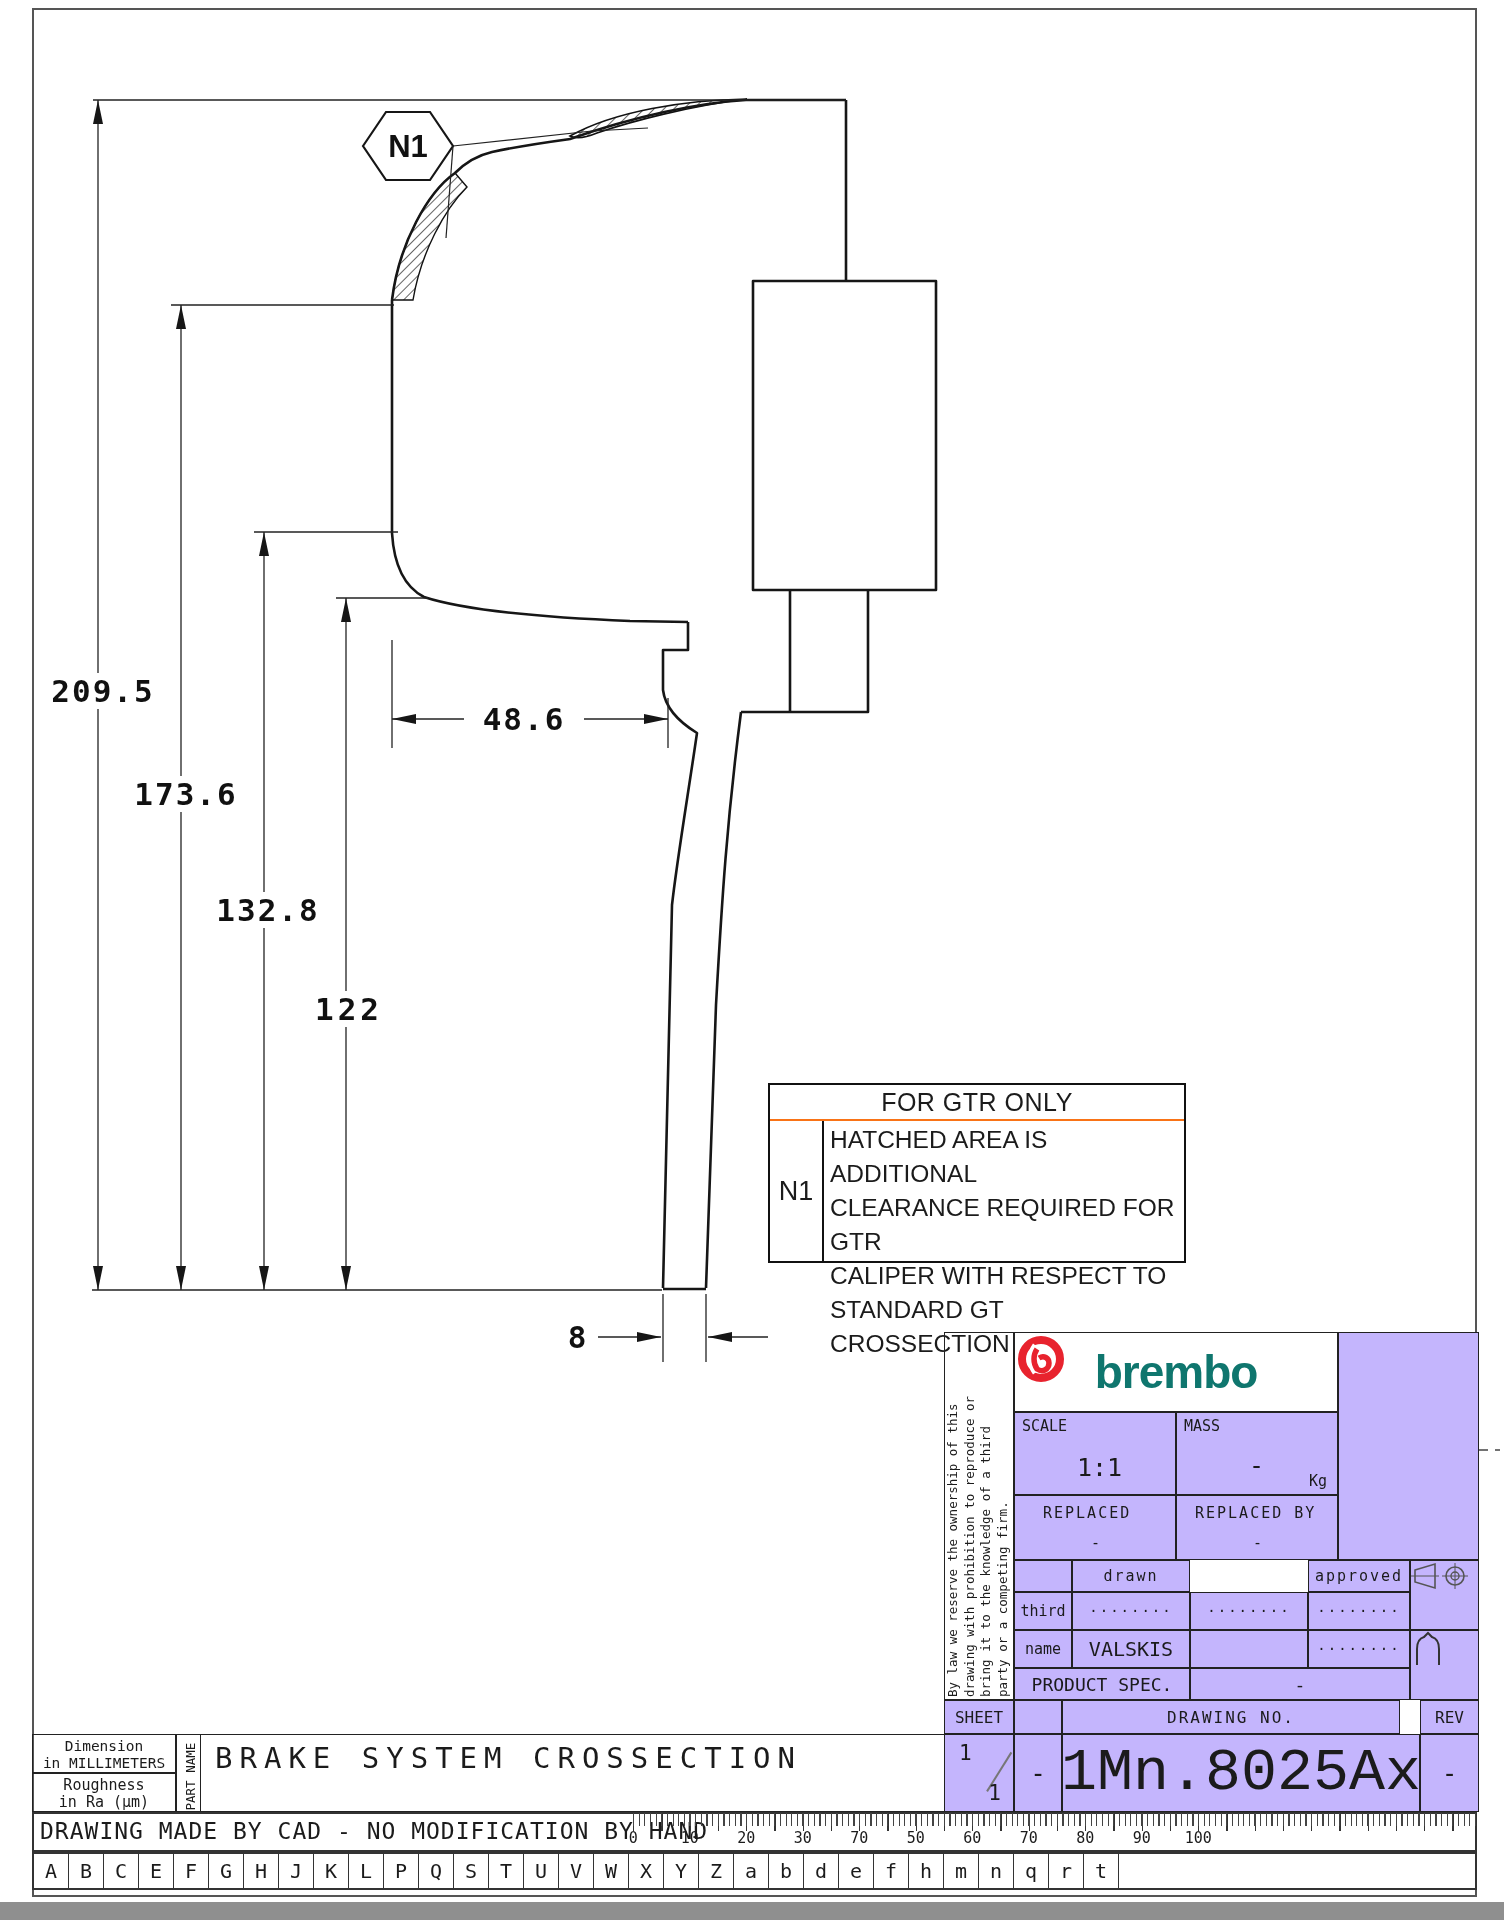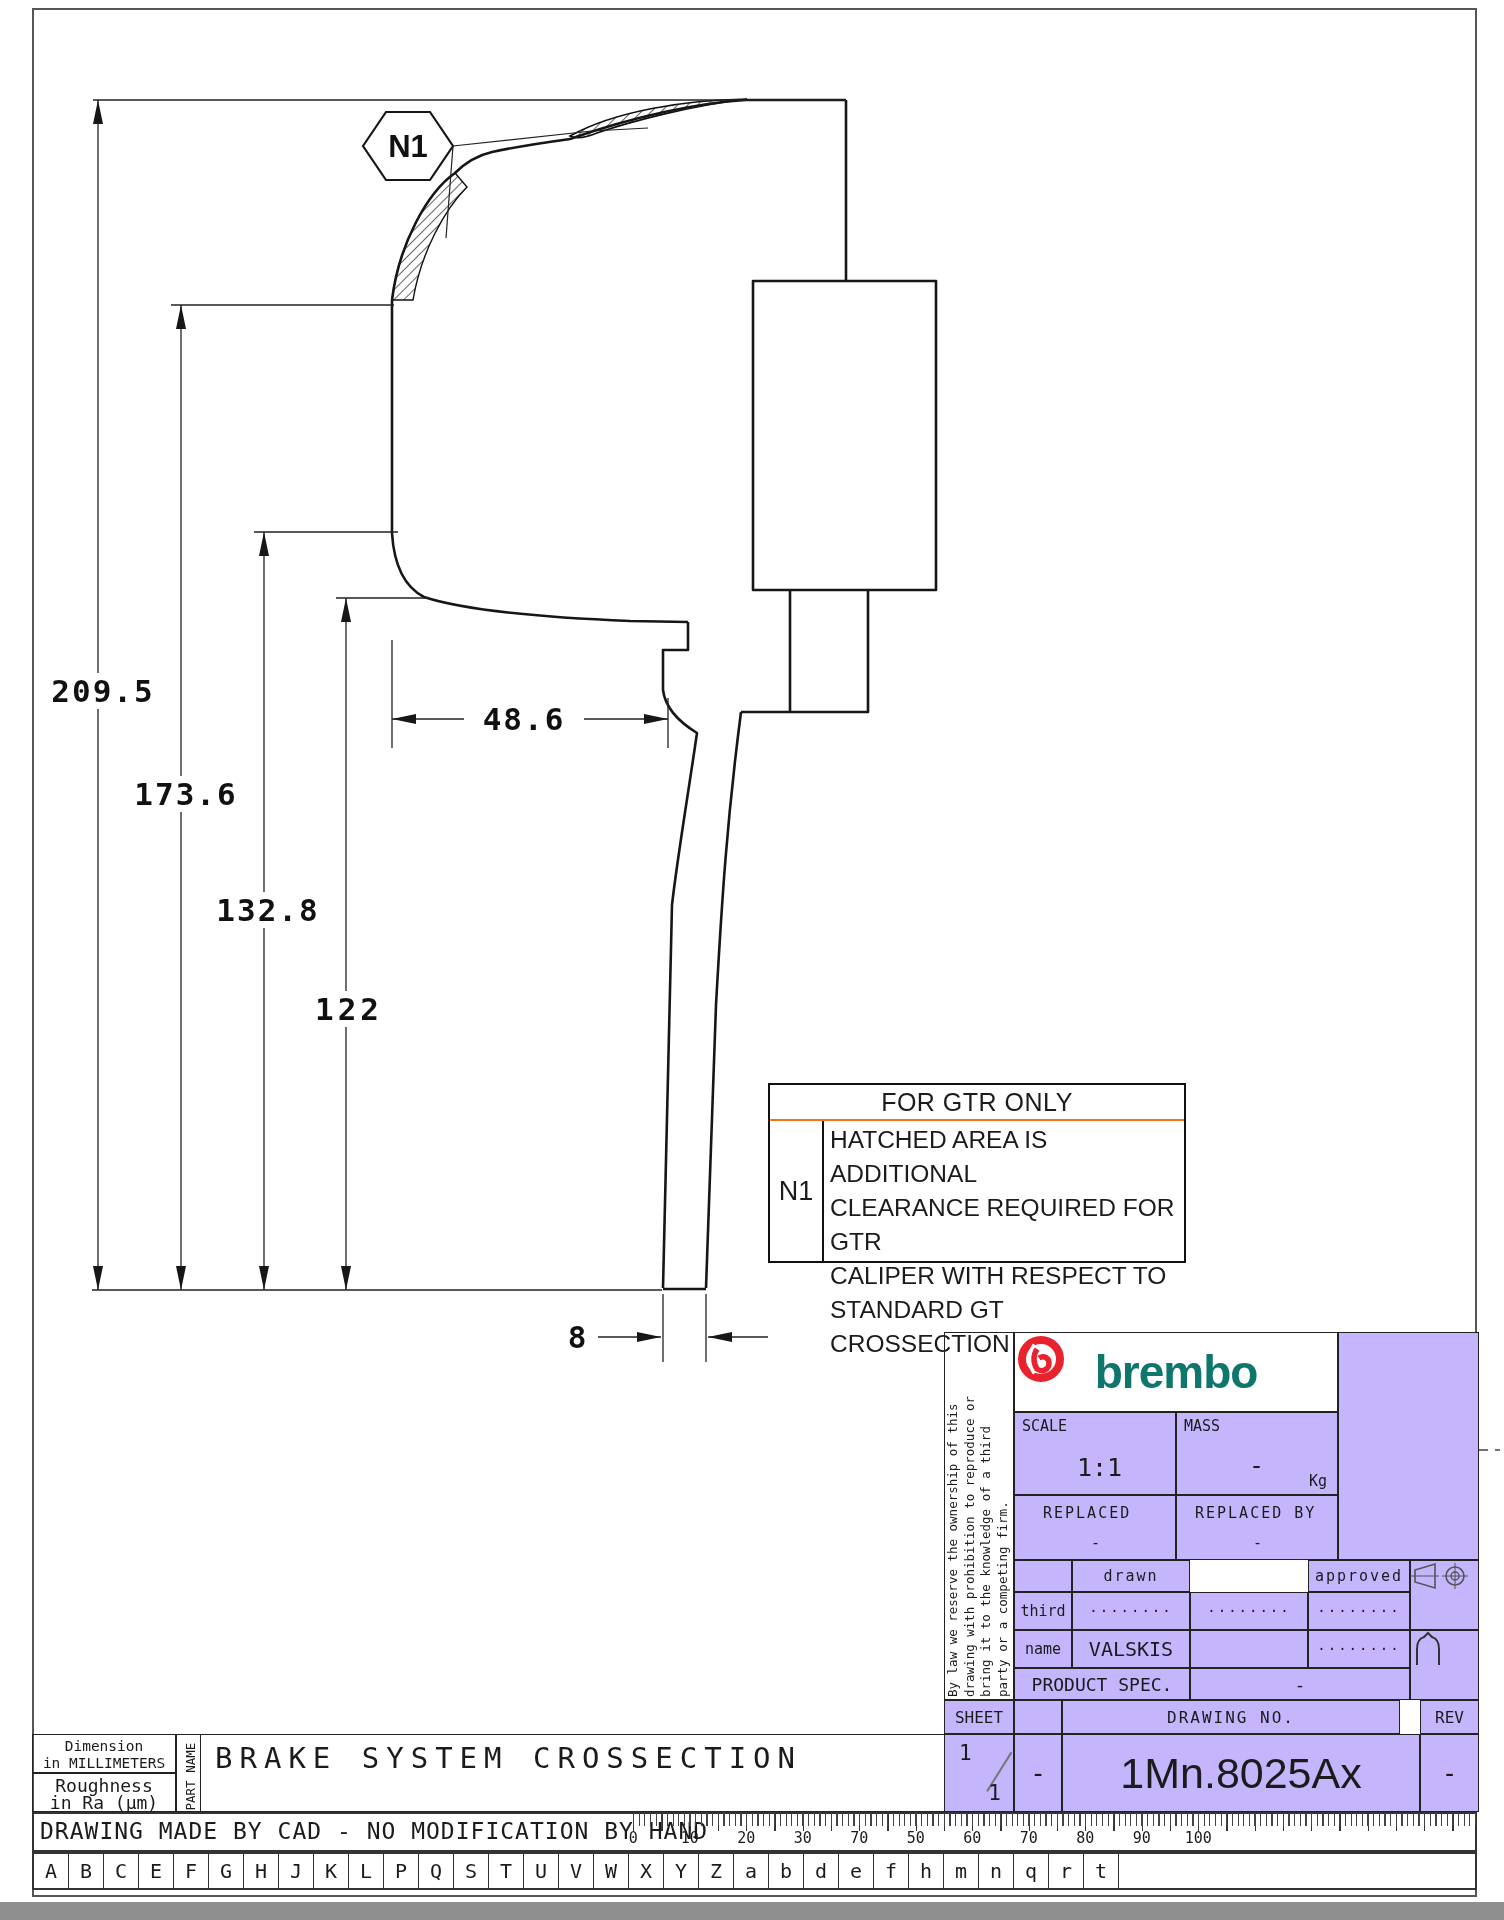--- a/index.html
+++ b/index.html
@@ -44,21 +44,21 @@
   .ticks-fine{position:absolute;left:633px;top:1813px;width:846px;height:13px;
        background:repeating-linear-gradient(90deg,#444 0 1.2px,transparent 1.2px 5.65px);}
   .ticks-coarse{position:absolute;left:633px;top:1813px;width:846px;height:18px;
        background:repeating-linear-gradient(90deg,#333 0 1.4px,transparent 1.4px 28.25px);}
   .nums-row{position:absolute;left:605px;top:1829px;width:680px;height:20px;display:flex;}
   .nums-row span{width:56.5px;text-align:center;font-size:15px;}
   .cad-note{position:absolute;left:40px;top:1818px;font-size:23px;letter-spacing:1px;}
   .dim-note{position:absolute;left:32px;top:1734px;width:144px;height:39px;border:1.8px solid #222;
        box-sizing:border-box;text-align:center;font-size:14.5px;line-height:17px;padding-top:3px;}
   .rough-note{position:absolute;left:32px;top:1773px;width:144px;height:39px;border:1.8px solid #222;
-       box-sizing:border-box;text-align:center;font-size:18px;line-height:17px;padding-top:3px;}
+       box-sizing:border-box;text-align:center;font-size:15px;line-height:17px;padding-top:3px;}
   .pn-strip{position:absolute;left:176px;top:1734px;width:25px;height:78px;border:1.8px solid #222;
        box-sizing:border-box;}
   .pn-strip div{position:absolute;left:-27px;top:28px;width:80px;transform:rotate(-90deg);
        font-size:12.5px;}
   .part-band{position:absolute;left:201px;top:1734px;width:743px;height:78px;
        border-top:1.8px solid #222;border-bottom:1.8px solid #222;box-sizing:border-box;}
   .part-title{position:absolute;left:14px;top:6px;font-size:29px;letter-spacing:7px;}
   .frac{position:relative;width:100%;height:100%;}
   .frac .n{position:absolute;left:14px;top:6px;font-size:21px;}
   .frac .d{position:absolute;right:12px;bottom:6px;font-size:21px;}
@@ -251,21 +251,21 @@
 
   <div class="tb-box" style="left:944px;top:1734px;width:70px;height:78px;">
     <div class="frac">
       <span class="n">1</span>
       <span class="s"></span>
       <span class="d">1</span>
     </div>
   </div>
   <div class="tb-box vcell" style="left:1014px;top:1734px;width:48px;height:78px;font-size:26px;">-</div>
   <div class="tb-box vcell" style="left:1062px;top:1734px;width:358px;height:78px;
-       font-family:Liberation Sans, sans-serif;font-size:43px;">1Mn.8025Ax</div>
+       font-family:Liberation Mono, monospace;font-size:60px;">1Mn.8025Ax</div>
   <div class="tb-box vcell" style="left:1420px;top:1734px;width:59px;height:78px;font-size:26px;">-</div>
 
   <div class="dim-note">
     <div>Dimension</div>
     <div>in MILLIMETERS</div>
   </div>
   <div class="rough-note">
     <div>Roughness</div>
     <div>in Ra (µm)</div>
   </div>

